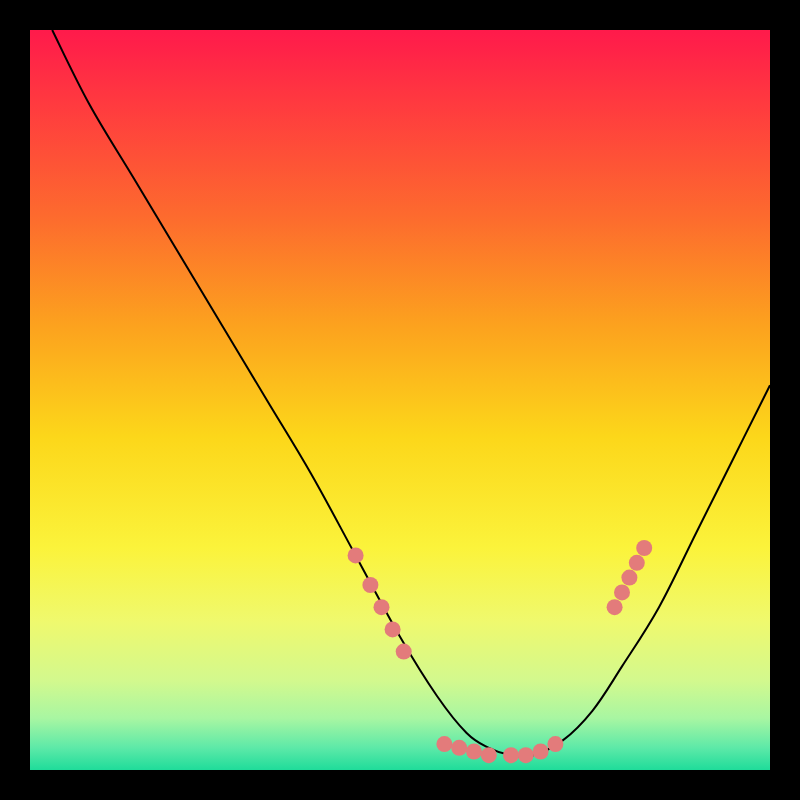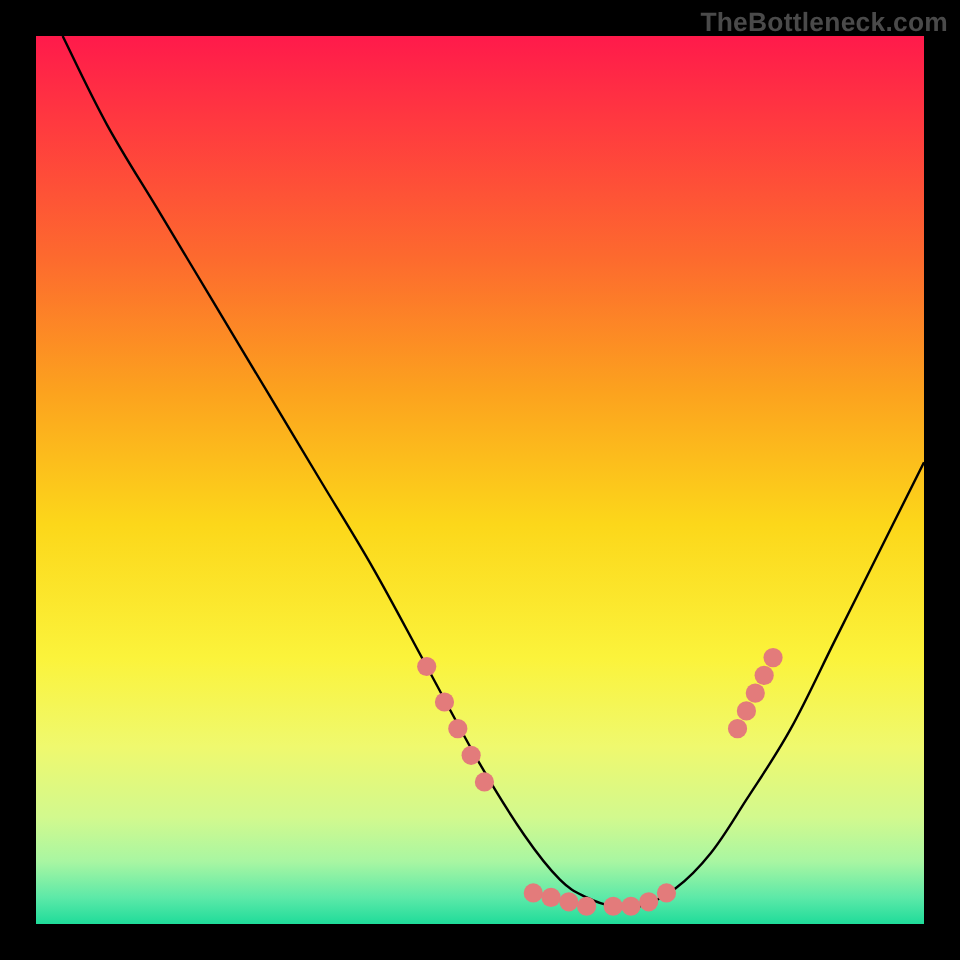--- a/index.html
+++ b/index.html
@@ -36,21 +36,20 @@
     height: 740px;
   }
   svg {
     display: block;
   }
 </style>
 </head>
 <body>
 
 <div class="frame">
-  <div class="watermark">TheBottleneck.com</div>
   <div class="plot">
     <svg id="chart-svg" width="740" height="740" viewBox="0 0 740 740" preserveAspectRatio="none">
       <defs>
         <linearGradient id="bg-grad" x1="0" y1="0" x2="0" y2="1">
             <stop offset="0.00%" stop-color="#ff1a4b"></stop>
             <stop offset="10.00%" stop-color="#ff3a3f"></stop>
             <stop offset="25.00%" stop-color="#fd6a2e"></stop>
             <stop offset="40.00%" stop-color="#fca21e"></stop>
             <stop offset="55.00%" stop-color="#fcd71a"></stop>
             <stop offset="70.00%" stop-color="#fbf33b"></stop>

